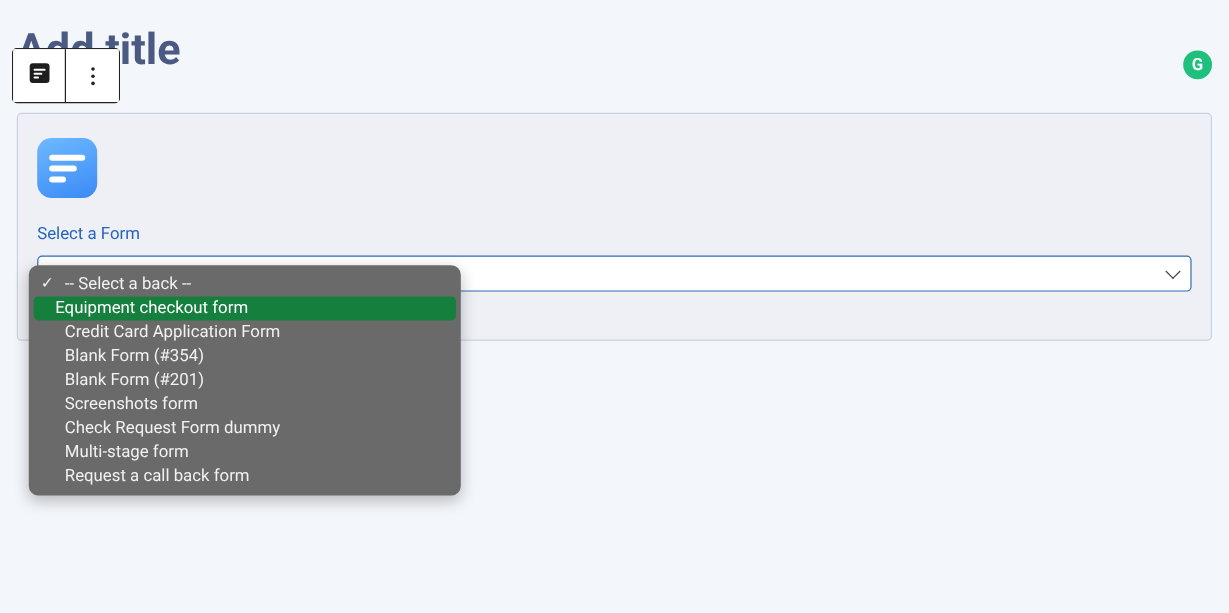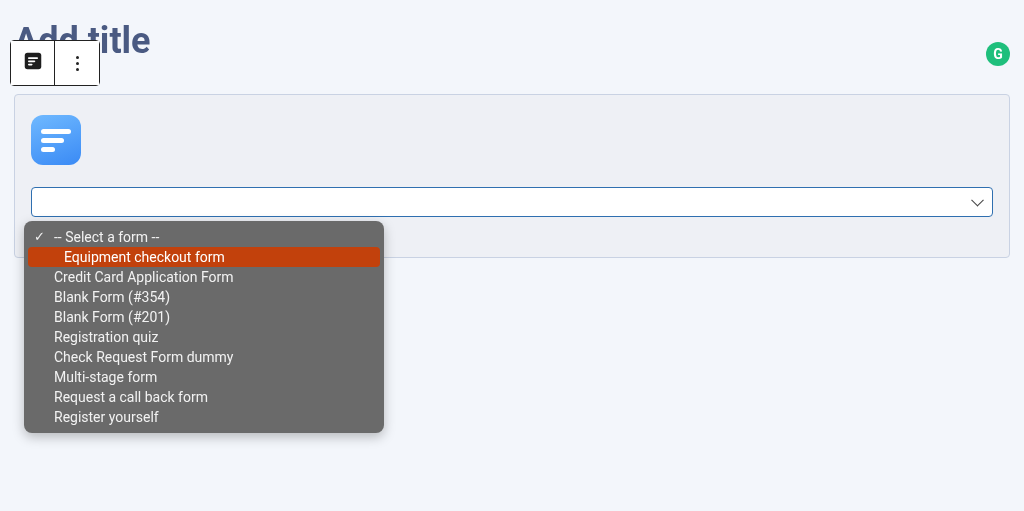--- a/index.html
+++ b/index.html
@@ -151,25 +151,25 @@
     }
     .dropdown-item.selected::before {
       content: "✓";
       position: absolute;
       left: 10px;
       top: 0;
       color: #f2f2f2;
       font-size: 13px;
     }
     .dropdown-item.highlighted {
-      background: #c2410c;
+      background: #15803d;
       color: #fff;
       border-radius: 4px;
       margin: 0 4px;
-      padding-left: 36px;
+      padding-left: 18px;
     }
   </style>
 </head>
 <body>
 
 <h1 class="page-title">Add title</h1>
 
 <div class="toolbar">
   <div class="toolbar-btn">
     <span class="block-icon">
@@ -193,27 +193,27 @@
 <div class="badge">
   <span>G</span>
 </div>
 
 <div class="block-container">
   <div class="logo">
     <span class="logo-bar b1"></span>
     <span class="logo-bar b2"></span>
     <span class="logo-bar b3"></span>
   </div>
+  <div class="select-label">Select a Form</div>
   <div class="select-box"></div>
 </div>
 
 <div class="dropdown" id="dropdown">
-    <div class="dropdown-item selected">-- Select a form --</div>
+    <div class="dropdown-item selected">-- Select a back --</div>
     <div class="dropdown-item highlighted">Equipment checkout form</div>
     <div class="dropdown-item">Credit Card Application Form</div>
     <div class="dropdown-item">Blank Form (#354)</div>
     <div class="dropdown-item">Blank Form (#201)</div>
-    <div class="dropdown-item">Registration quiz</div>
+    <div class="dropdown-item">Screenshots form</div>
     <div class="dropdown-item">Check Request Form dummy</div>
     <div class="dropdown-item">Multi-stage form</div>
     <div class="dropdown-item">Request a call back form</div>
-    <div class="dropdown-item">Register yourself</div>
   </div>
 
 </body></html>

